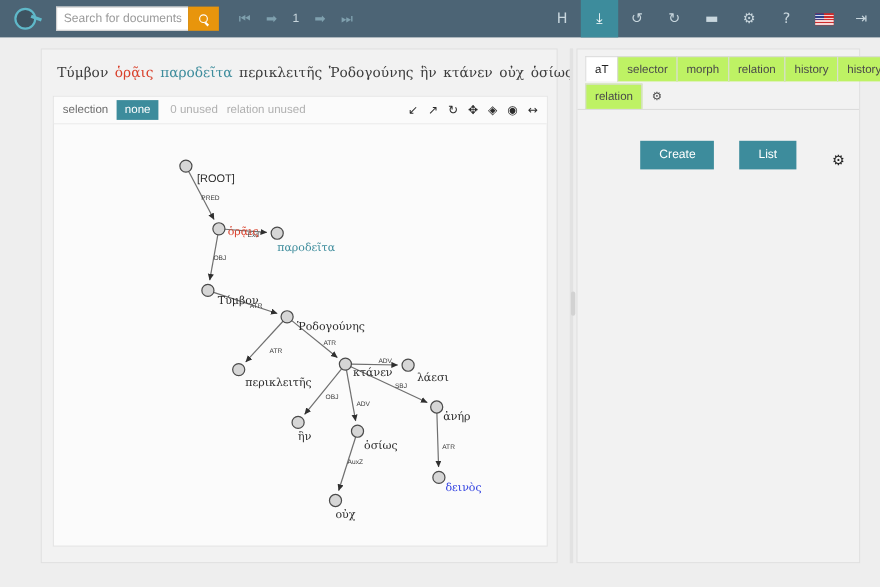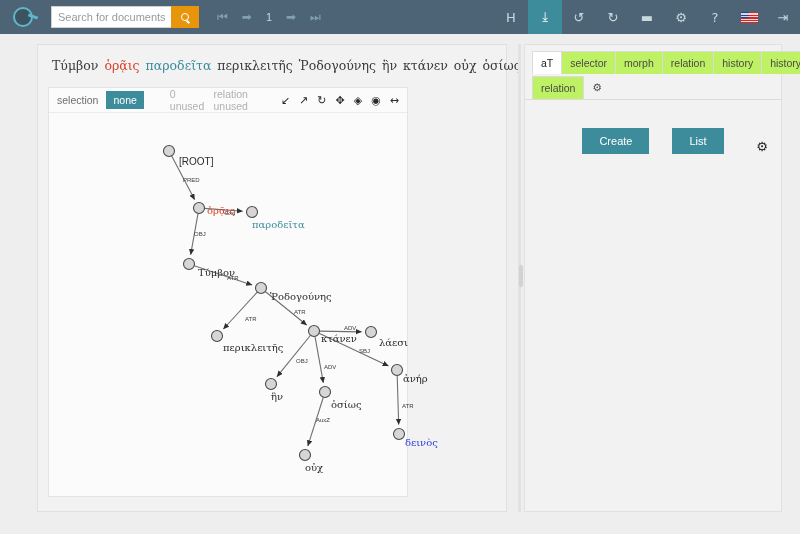--- a/index.html
+++ b/index.html
@@ -86,32 +86,32 @@
     font-family: "DejaVu Serif", serif;
     white-space: nowrap;
   }
   #sentence .w { margin-right: 2px; }
   .w-red { color: #d9402b; }
   .w-teal { color: #3d8c9c; }
   .w-blue { color: #2d3de0; }
 
   #treebox {
     position: absolute; left: 10px; top: 42px;
-    width: 360px; height: 410px;
+    width: 450px; height: 410px;
     background: #fbfbfb; border: 1px solid #e4e4e4;
   }
   #seltoolbar {
     height: 25px; border-bottom: 1px solid #ececec;
     display: flex; align-items: center; padding: 0 8px;
     background: #fbfbfb;
   }
   #seltoolbar .lbl { font-size: 10.5px; color: #6d6d6d; margin-right: 8px; }
   #seltoolbar .chip {
     background: #3d8c9c; color: #fff; font-size: 10.5px;
-    padding: 3px 7px; margin-right: 26px; cursor: pointer;
+    padding: 3px 7px; margin-right: 11px; cursor: pointer;
   }
   #seltoolbar .dim { font-size: 10.5px; color: #b0b0b0; margin-right: 8px; }
   #seltoolbar .icons { margin-left: auto; display: flex; gap: 9px; align-items: center; }
   #seltoolbar .icons span {
     font-size: 11px; color: #2b2b2b; cursor: pointer;
     font-family: "DejaVu Sans", sans-serif; line-height: 1;
   }
 
   #canvas { position: absolute; left: 0; top: 26px; width: 448px; height: 382px; }
   #canvas svg { display: block; }

